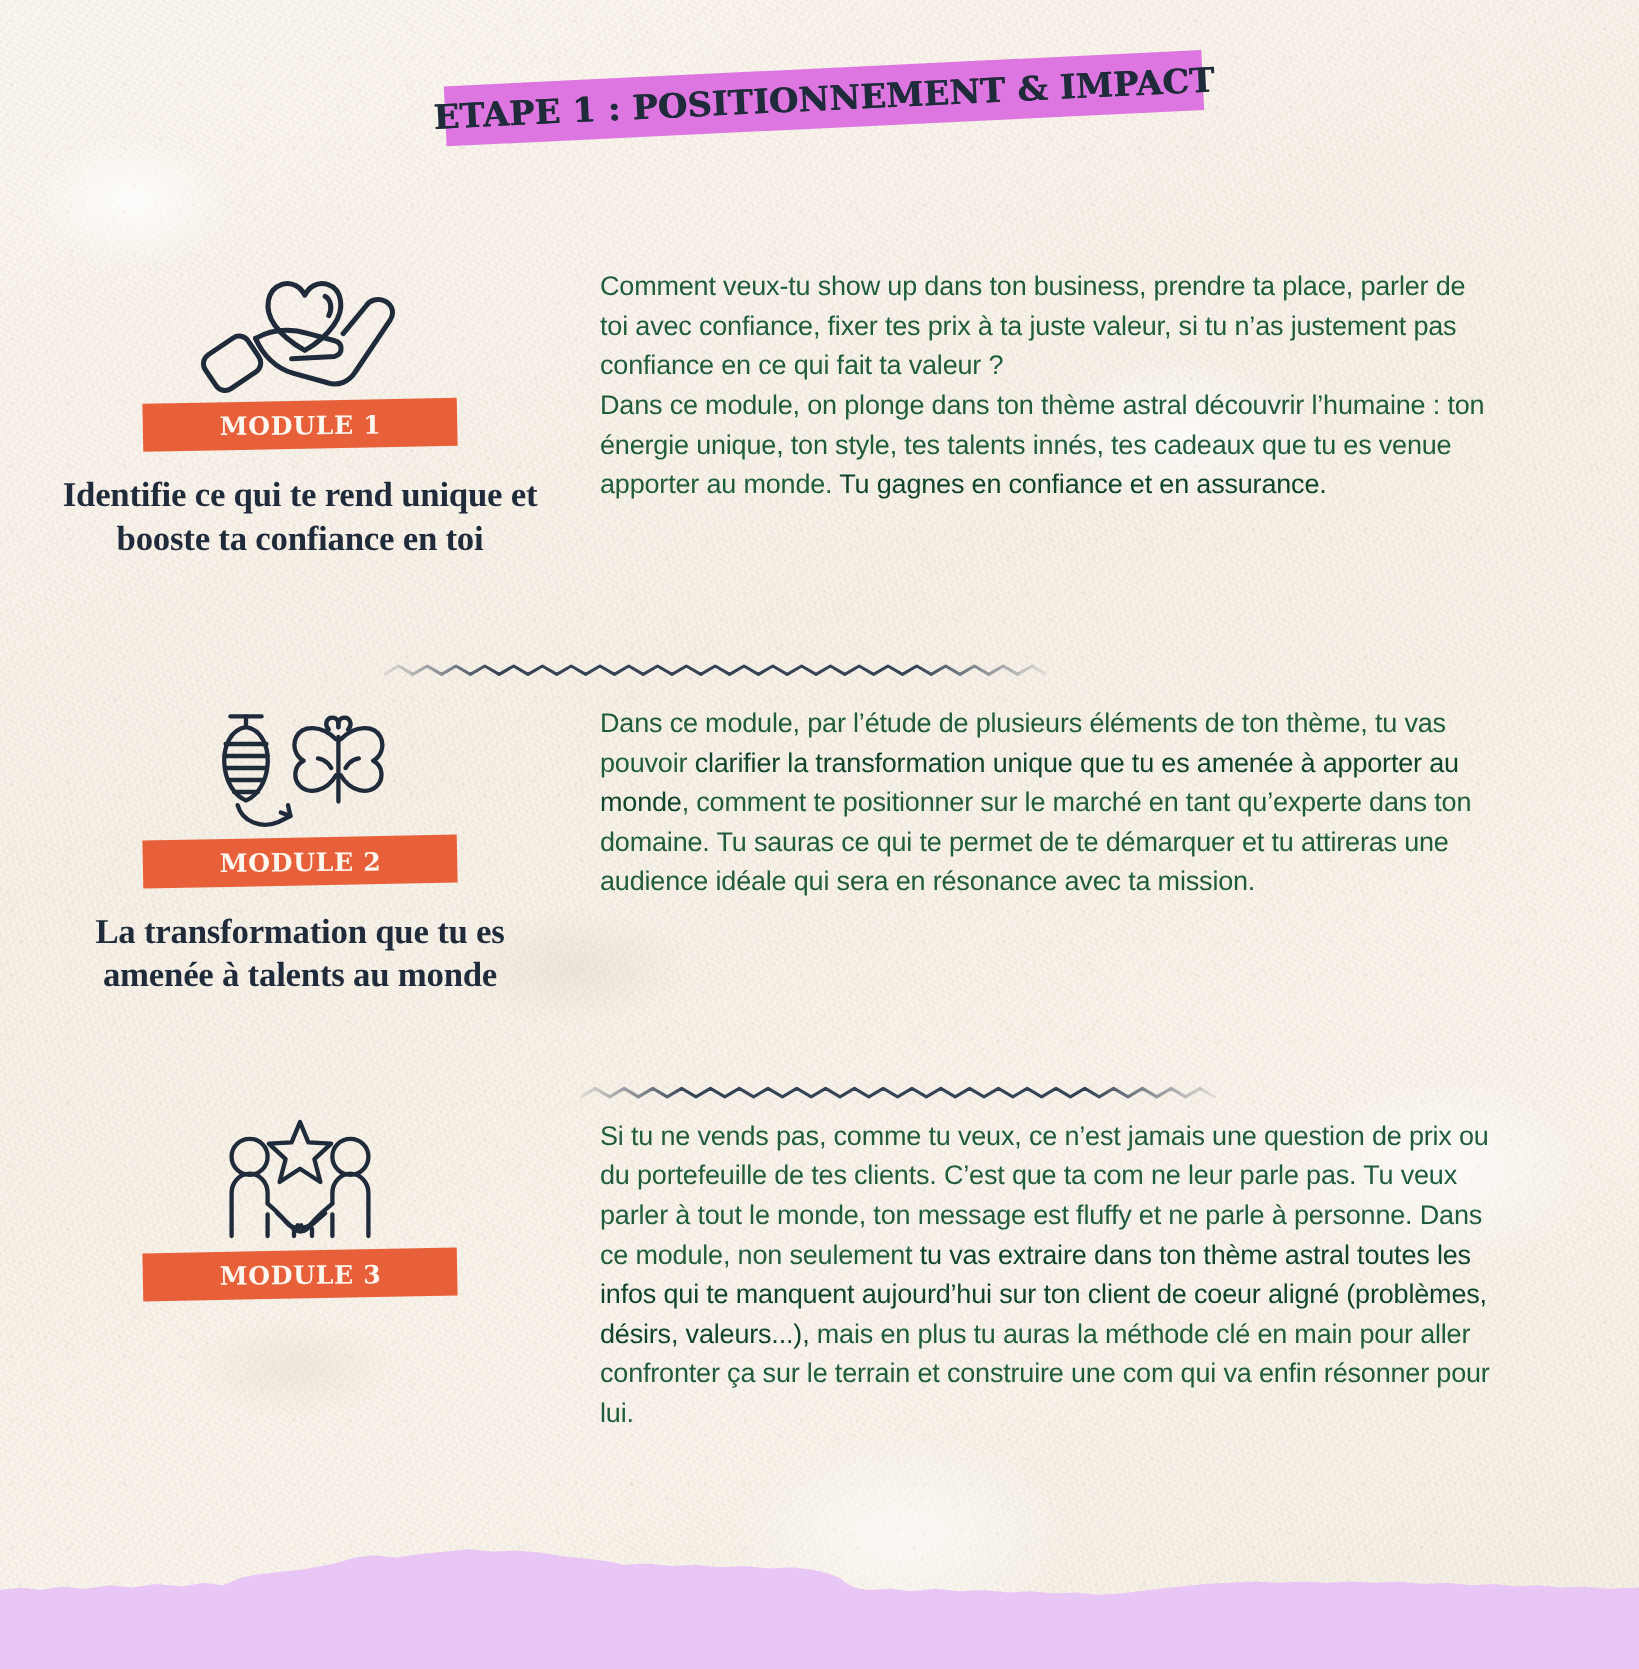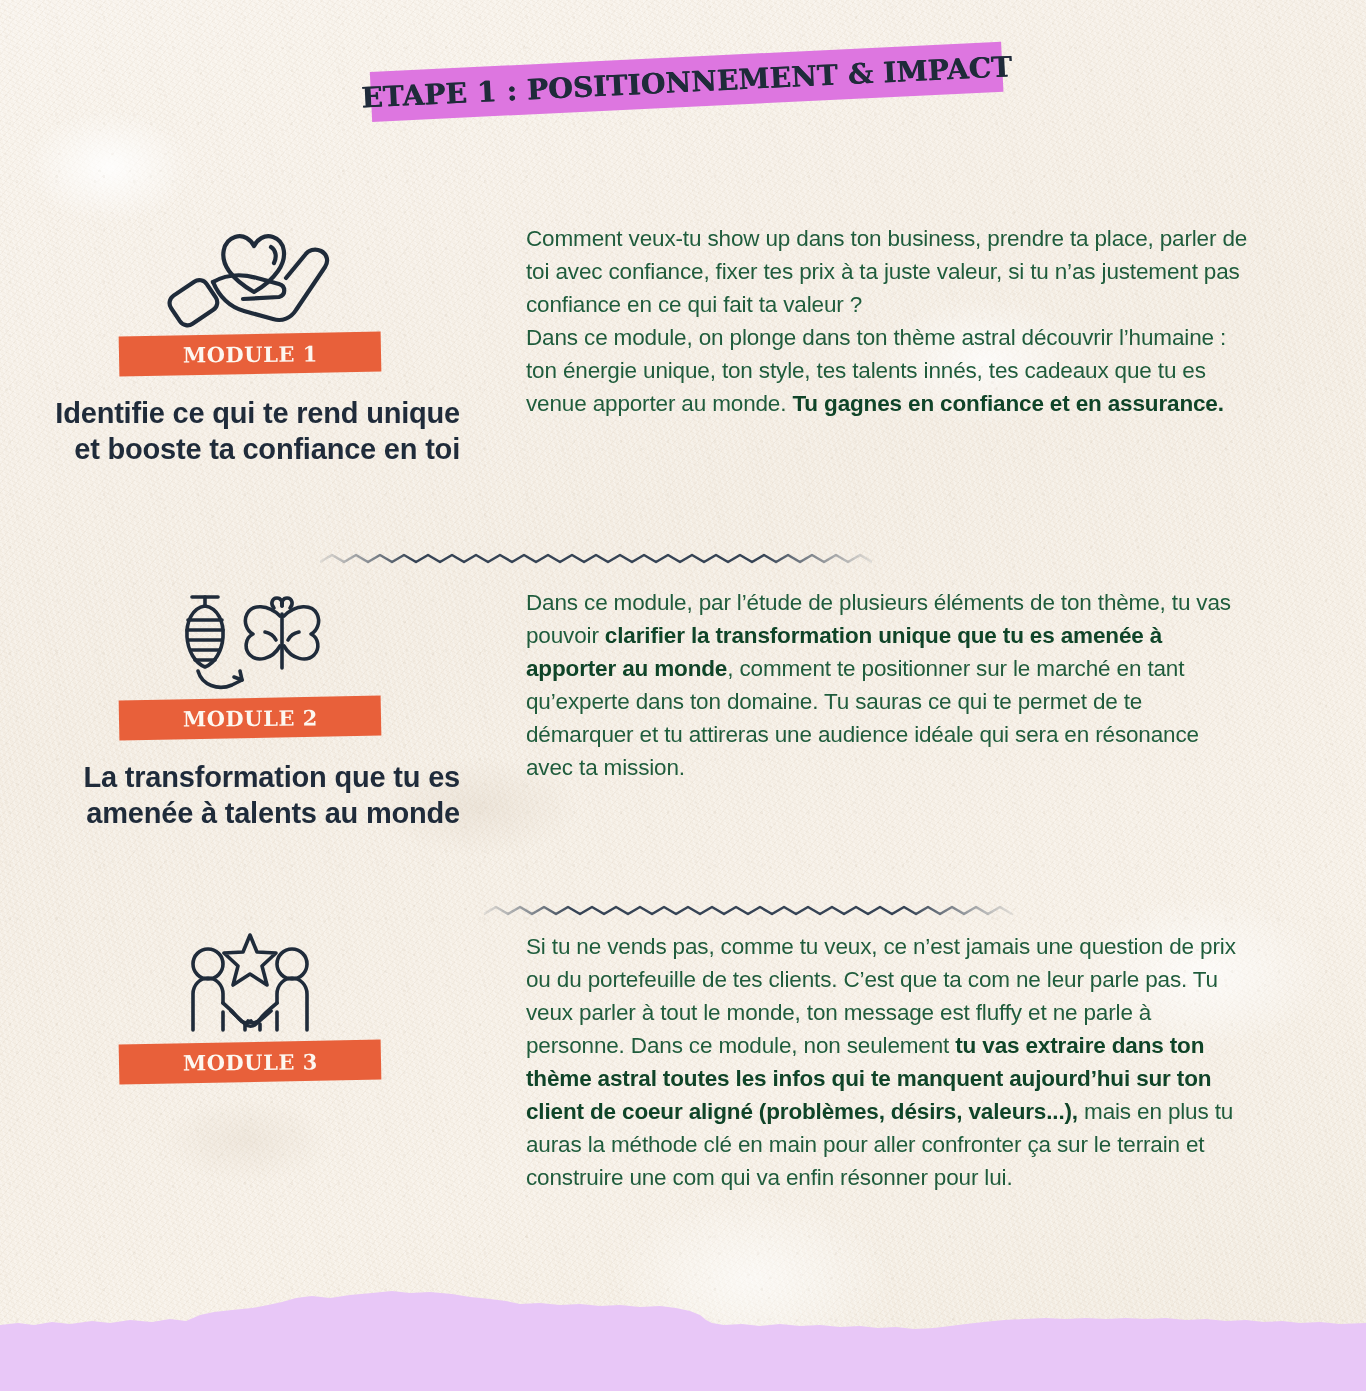--- a/index.html
+++ b/index.html
@@ -116,41 +116,40 @@
     font-family: "DejaVu Serif", "Liberation Serif", serif;
     font-weight: 700;
     font-size: 21px;
     letter-spacing: .5px;
     color: #fdf7f0;
     transform: rotate(0.6deg);
     white-space: nowrap;
   }
 
   .module-title {
-    font-family: Liberation Sans, sans-serif;
+    font-family: Liberation Serif, serif;
     font-weight: 700;
     font-size: 29px;
     line-height: 1.23;
-    text-align: right;
+    text-align: center;
     color: #1f2b3a;
     margin-top: 22px;
     letter-spacing: -0.2px;
     width: 420px;
   }
   .module-title.green { color: #14512e; }
 
   .module-body {
     font-family: "Liberation Sans", sans-serif;
     font-size: 22.5px;
     line-height: 1.47;
     color: #1f5c3c;
     letter-spacing: -0.15px;
-    margin-left: 26px;
-  }
-  .module-body b { font-weight: 700; color: #0f4428; }
+  }
+  .module-body b { font-weight: 400; color: #0f4428; }
 
   
   .divider {
     position: absolute;
     height: 22px;
     overflow: hidden;
   }
   .divider svg { display: block; }
 
   

